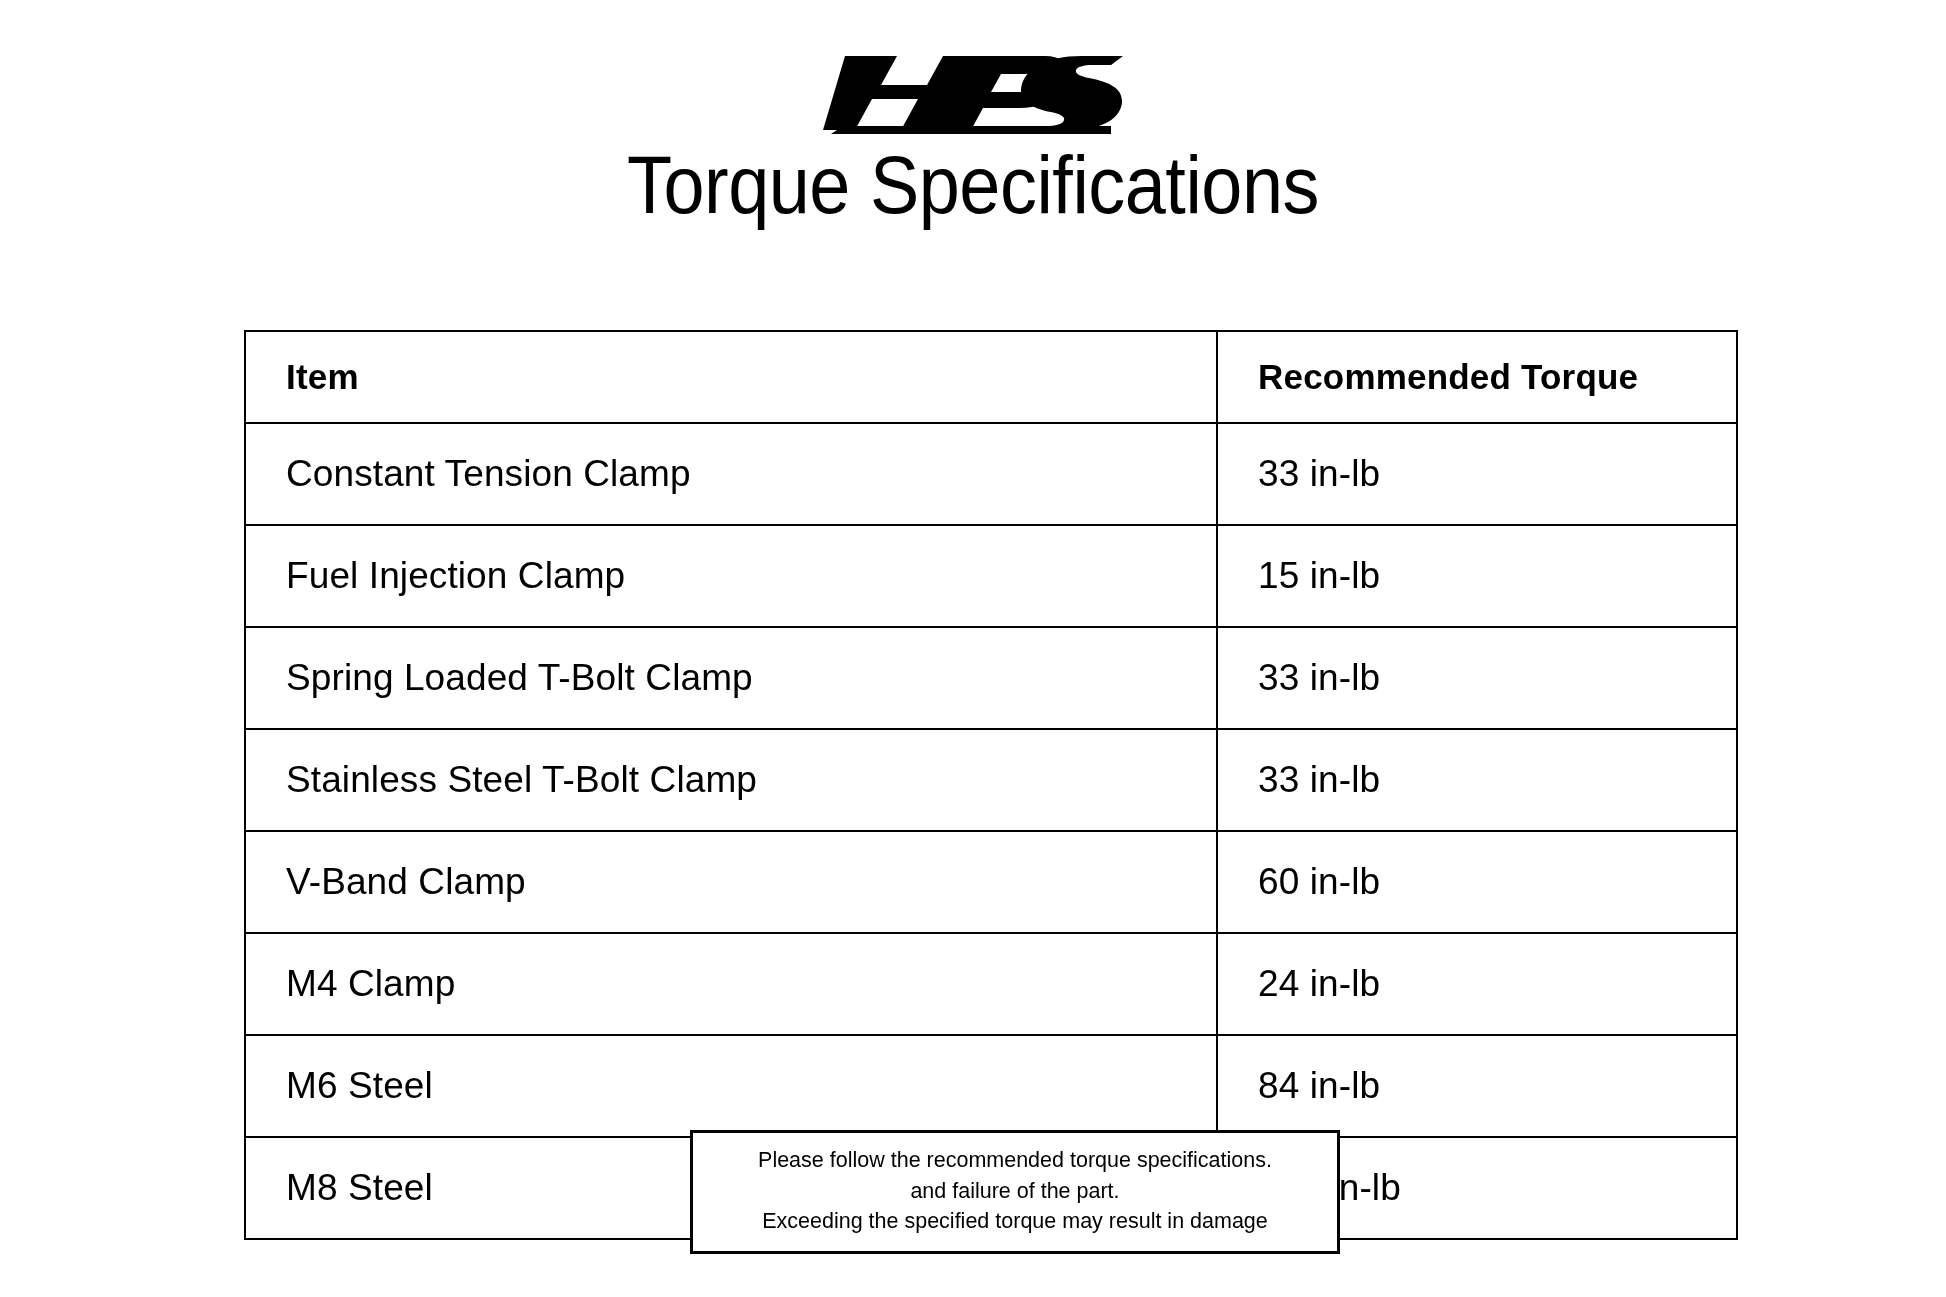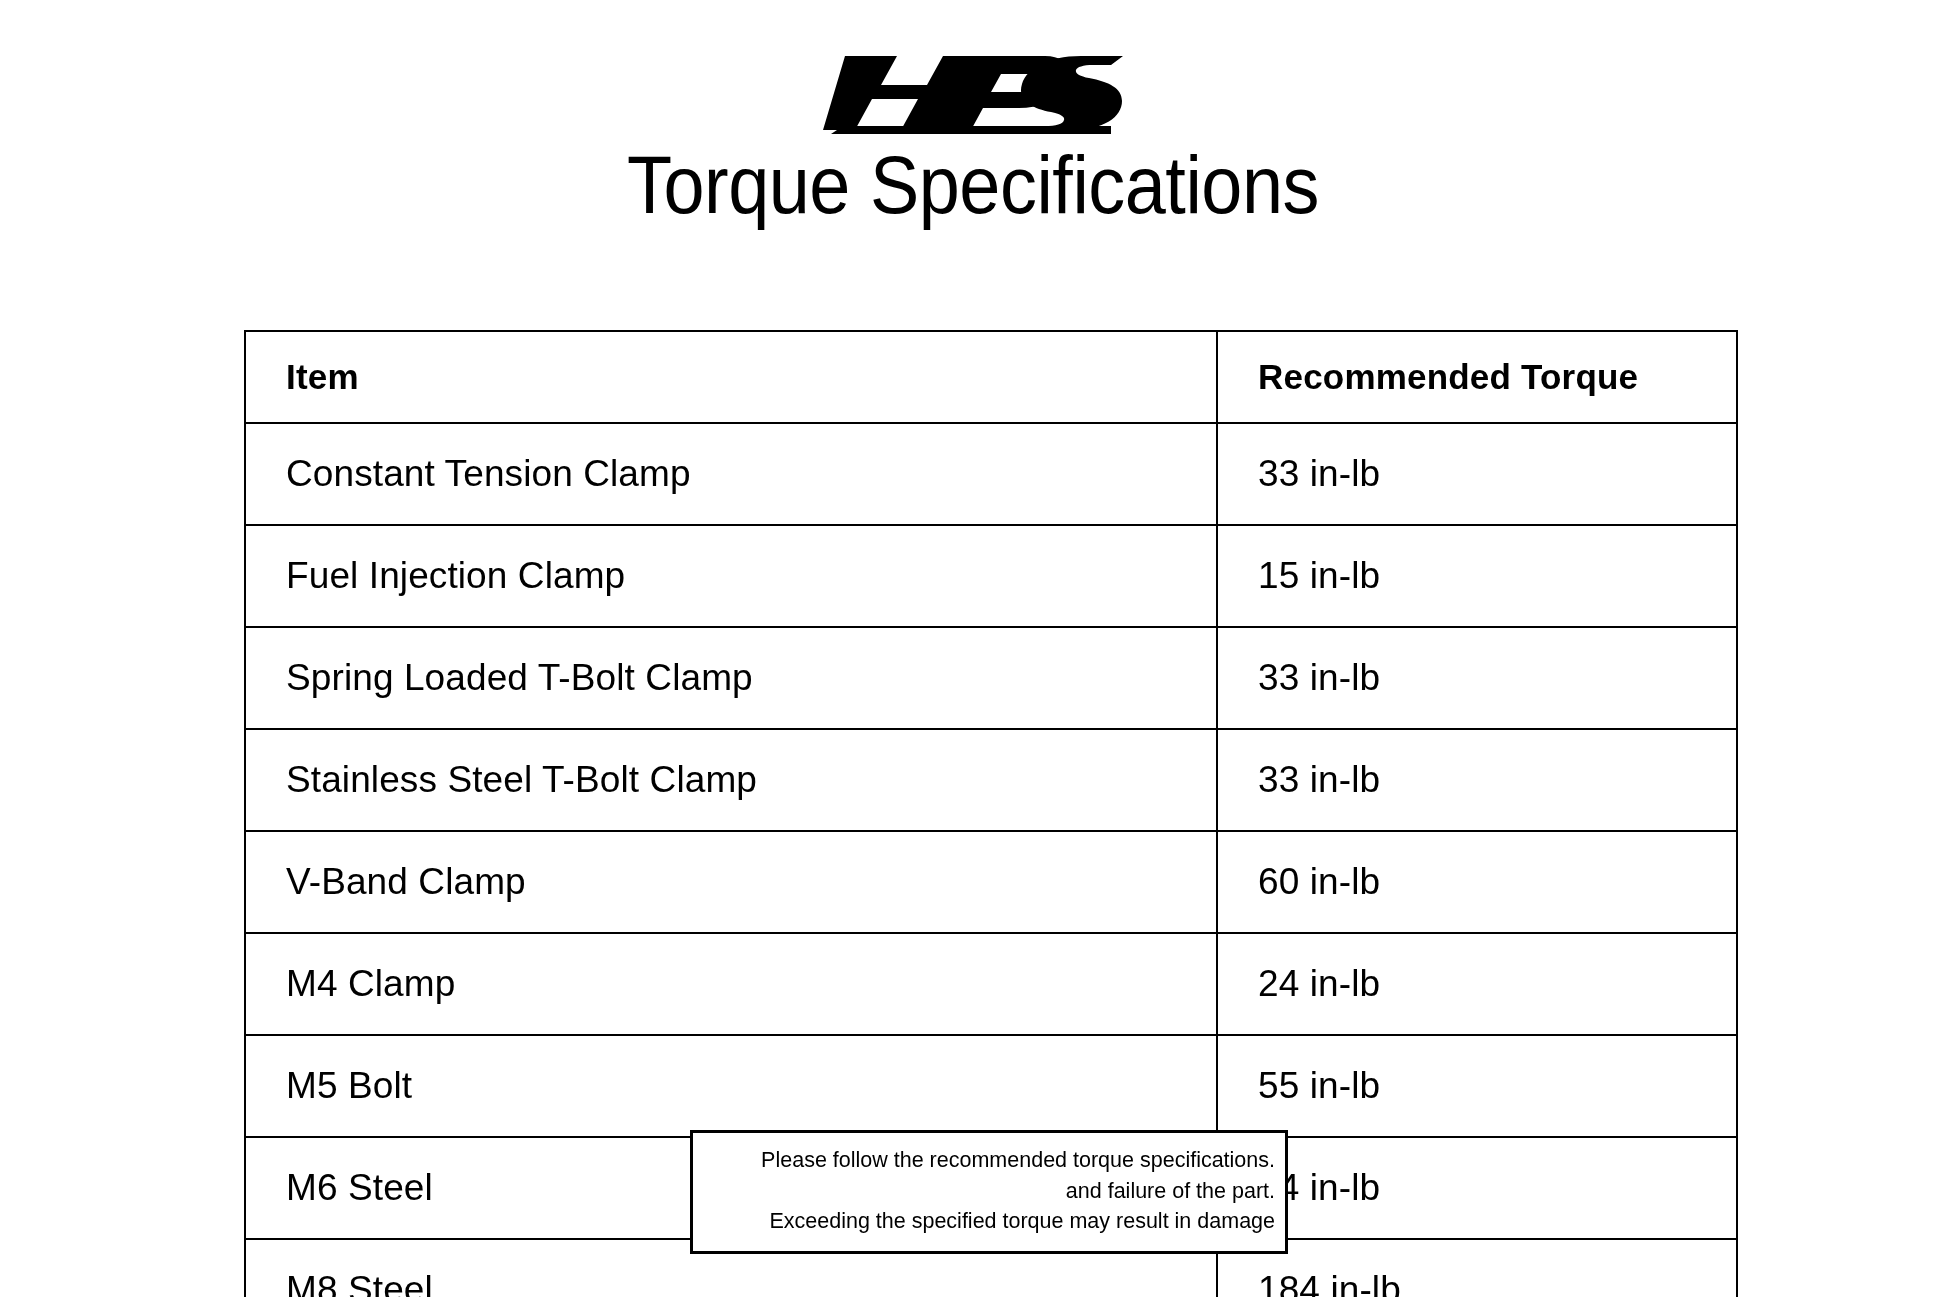--- a/index.html
+++ b/index.html
@@ -87,26 +87,26 @@
     font-weight: 400;
     font-size: 37px;
     letter-spacing: 0.1px;
   }
 
   
   #footer-note {
     position: absolute;
     left: 690px;
     top: 1130px;
-    width: 598px;
+    width: 650px;
     box-sizing: border-box;
     border: 3px solid #000000;
     background: #ffffff;
     padding: 12px 10px 14px 10px;
-    text-align: right;
+    text-align: center;
     font-size: 21.5px;
     font-weight: 400;
     line-height: 1.42;
   }
   #footer-note .nline { display: block; white-space: nowrap; }
 </style>
 </head>
 <body>
 
 <div id="logo-block">
@@ -191,28 +191,20 @@
         <tr>
           <td>
             <div class="cell-inner">M4 Clamp</div>
           </td>
           <td>
             <div class="cell-inner">24 in-lb</div>
           </td>
         </tr>
         <tr>
           <td>
-            <div class="cell-inner">M5 Bolt</div>
-          </td>
-          <td>
-            <div class="cell-inner">55 in-lb</div>
-          </td>
-        </tr>
-        <tr>
-          <td>
             <div class="cell-inner">M6 Steel</div>
           </td>
           <td>
             <div class="cell-inner">84 in-lb</div>
           </td>
         </tr>
         <tr>
           <td>
             <div class="cell-inner">M8 Steel</div>
           </td>

